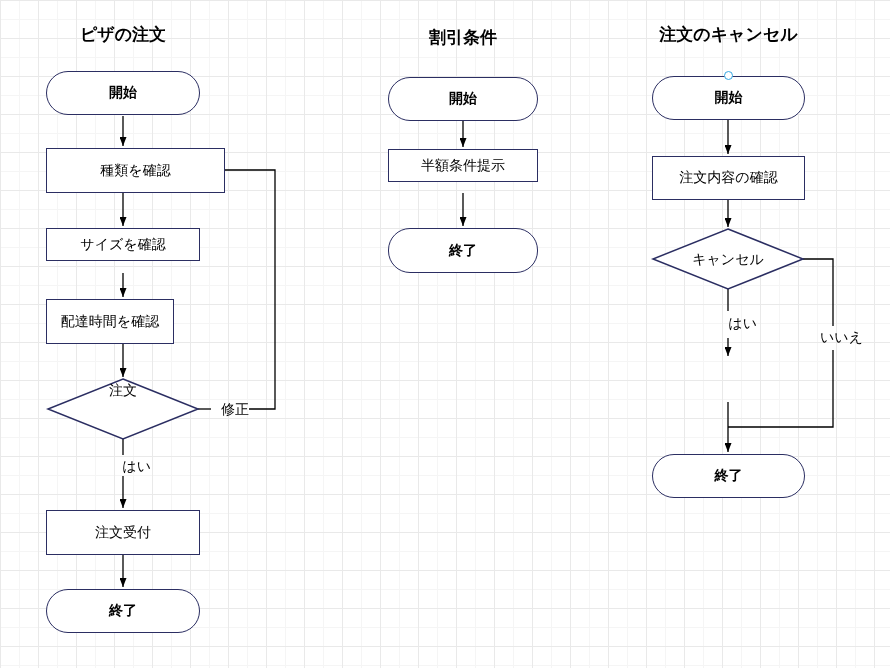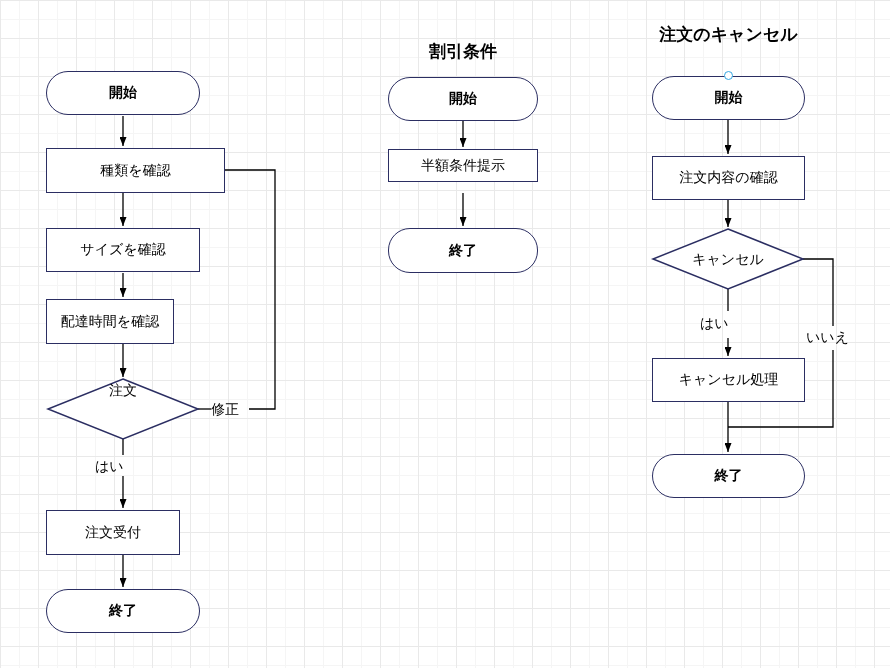--- a/index.html
+++ b/index.html
@@ -34,21 +34,21 @@
     display:flex;align-items:center;justify-content:center;
     font-size:14px;white-space:nowrap;
   }
   .terminator{border-radius:22px;font-weight:bold;}
   .chart-title{
     position:absolute;z-index:2;font-size:17px;font-weight:bold;
     text-align:center;white-space:nowrap;
   }
   .edge-label{
     position:absolute;z-index:3;font-size:14px;line-height:18px;
-    text-align:left;white-space:nowrap;
+    text-align:right;white-space:nowrap;
   }
   .diamond-label{
     position:absolute;z-index:2;font-size:14px;line-height:18px;
     text-align:center;white-space:nowrap;
   }
   .connection-point{
     position:absolute;z-index:4;width:9px;height:9px;border-radius:50%;
     background:#ffffff;border:1.5px solid var(--connection-point-color,#35a7e2);
   }
 </style>
@@ -82,41 +82,41 @@
     <path class="edge" d="M728,289 L728,311"></path>
     <path class="edge" d="M728,338 L728,356" marker-end="url(#arrow)"></path>
     <path class="edge" d="M728,402 L728,452" marker-end="url(#arrow)"></path>
     <path class="edge" d="M803,259 L833,259 L833,326"></path>
     <path class="edge" d="M833,350 L833,427 L728,427"></path>
 
     <polygon class="shape-outline" points="123,379 198,409 123,439 48,409"></polygon>
     <polygon class="shape-outline" points="728,229 803,259 728,289 653,259"></polygon>
   </svg>
 
+  <div class="chart-title" style="left:46px;top:23px;width:154px;">ピザの注文</div>
 
   <div class="node terminator" style="left:46px;top:71px;width:154px;height:44px;">開始</div>
   <div class="node" style="left:46px;top:148px;width:179px;height:45px;">種類を確認</div>
-  <div class="node" style="left:46px;top:228px;width:154px;height:44px;">サイズを確認</div>
+  <div class="node" style="left:46px;top:228px;width:154px;height:33px;">サイズを確認</div>
   <div class="node" style="left:46px;top:299px;width:128px;height:45px;">配達時間を確認</div>
   <div class="diamond-label" style="left:73px;top:381px;width:100px;">注文</div>
   <div class="edge-label" style="left:95px;top:457px;width:56px;">はい</div>
   <div class="edge-label" style="left:211px;top:400px;width:38px;">修正</div>
-  <div class="node" style="left:46px;top:510px;width:134px;height:45px;">注文受付</div>
+  <div class="node" style="left:46px;top:510px;width:154px;height:45px;">注文受付</div>
   <div class="node terminator" style="left:46px;top:589px;width:154px;height:44px;">終了</div>
 
-  <div class="chart-title" style="left:388px;top:40px;width:150px;">割引条件</div>
+  <div class="chart-title" style="left:388px;top:26px;width:150px;">割引条件</div>
 
   <div class="node terminator" style="left:388px;top:77px;width:150px;height:44px;">開始</div>
   <div class="node" style="left:388px;top:149px;width:150px;height:33px;">半額条件提示</div>
   <div class="node terminator" style="left:388px;top:228px;width:150px;height:45px;">終了</div>
 
   <div class="chart-title" style="left:640px;top:23px;width:177px;">注文のキャンセル</div>
 
   <div class="node terminator" style="left:652px;top:76px;width:153px;height:44px;">開始</div>
   <div class="connection-point" style="left:724px;top:71px;"></div>
   <div class="node" style="left:652px;top:156px;width:153px;height:44px;">注文内容の確認</div>
   <div class="diamond-label" style="left:678px;top:250px;width:100px;">キャンセル</div>
   <div class="edge-label" style="left:700px;top:314px;width:57px;">はい</div>
   <div class="edge-label" style="left:806px;top:328px;width:57px;">いいえ</div>
-  <div class="node" style="left:652px;top:358px;width:153px;height:44px;">キャンセル処理</div>
   <div class="node terminator" style="left:652px;top:454px;width:153px;height:44px;">終了</div>
 
 </div>
 
 </body></html>

